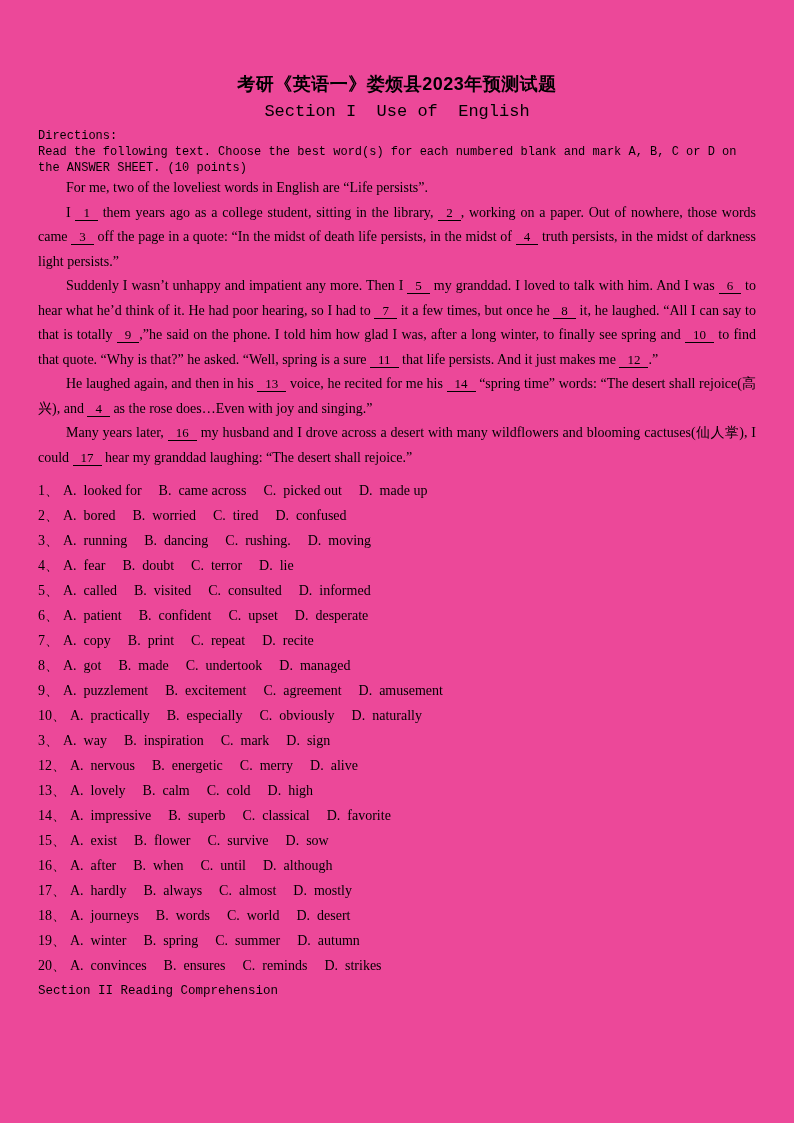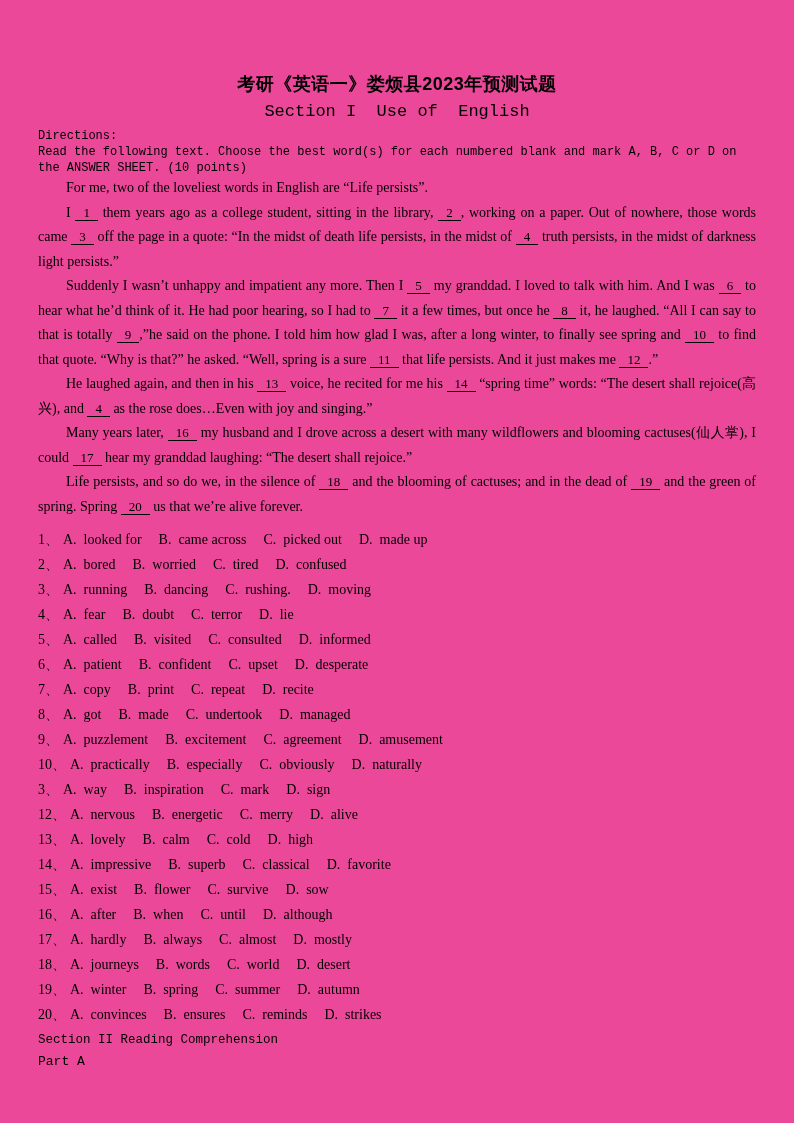--- a/index.html
+++ b/index.html
@@ -84,21 +84,20 @@
     <div class="directions-label">Directions:</div>
     <div class="directions-text">Read the following text. Choose the best word(s) for each numbered blank and mark A, B, C or D on the ANSWER SHEET. (10 points)</div>
   </div>
 
   <div class="passage">
       <p>For me, two of the loveliest words in English are “Life persists”.</p>
       <p>I <span class="blank">1</span> them years ago as a college student, sitting in the library, <span class="blank">2</span>, working on a paper. Out of nowhere, those words came <span class="blank">3</span> off the page in a quote: “In the midst of death life persists, in the midst of <span class="blank">4</span> truth persists, in the midst of darkness light persists.”</p>
       <p>Suddenly I wasn’t unhappy and impatient any more. Then I <span class="blank">5</span> my granddad. I loved to talk with him. And I was <span class="blank">6</span> to hear what he’d think of it. He had poor hearing, so I had to <span class="blank">7</span> it a few times, but once he <span class="blank">8</span> it, he laughed. “All I can say to that is totally <span class="blank">9</span>,”he said on the phone. I told him how glad I was, after a long winter, to finally see spring and <span class="blank">10</span> to find that quote. “Why is that?” he asked. “Well, spring is a sure <span class="blank">11</span> that life persists. And it just makes me <span class="blank">12</span>.”</p>
       <p>He laughed again, and then in his <span class="blank">13</span> voice, he recited for me his <span class="blank">14</span> “spring time” words: “The desert shall rejoice(高兴), and <span class="blank">4</span> as the rose does…Even with joy and singing.”</p>
       <p>Many years later, <span class="blank">16</span> my husband and I drove across a desert with many wildflowers and blooming cactuses(仙人掌), I could <span class="blank">17</span> hear my granddad laughing: “The desert shall rejoice.”</p>
-      <p>Life persists, and so do we, in the silence of <span class="blank">18</span> and the blooming of cactuses; and in the dead of <span class="blank">19</span> and the green of spring. Spring <span class="blank">20</span> us that we’re alive forever.</p>
     </div>
 
   <div class="questions">
       <div class="question"><span class="qnum">1、</span><span class="option">A.&nbsp; looked for</span><span class="option">B.&nbsp; came across</span><span class="option">C.&nbsp; picked out</span><span class="option">D.&nbsp; made up</span></div>
       <div class="question"><span class="qnum">2、</span><span class="option">A.&nbsp; bored</span><span class="option">B.&nbsp; worried</span><span class="option">C.&nbsp; tired</span><span class="option">D.&nbsp; confused</span></div>
       <div class="question"><span class="qnum">3、</span><span class="option">A.&nbsp; running</span><span class="option">B.&nbsp; dancing</span><span class="option">C.&nbsp; rushing.</span><span class="option">D.&nbsp; moving</span></div>
       <div class="question"><span class="qnum">4、</span><span class="option">A.&nbsp; fear</span><span class="option">B.&nbsp; doubt</span><span class="option">C.&nbsp; terror</span><span class="option">D.&nbsp; lie</span></div>
       <div class="question"><span class="qnum">5、</span><span class="option">A.&nbsp; called</span><span class="option">B.&nbsp; visited</span><span class="option">C.&nbsp; consulted</span><span class="option">D.&nbsp; informed</span></div>
       <div class="question"><span class="qnum">6、</span><span class="option">A.&nbsp; patient</span><span class="option">B.&nbsp; confident</span><span class="option">C.&nbsp; upset</span><span class="option">D.&nbsp; desperate</span></div>
       <div class="question"><span class="qnum">7、</span><span class="option">A.&nbsp; copy</span><span class="option">B.&nbsp; print</span><span class="option">C.&nbsp; repeat</span><span class="option">D.&nbsp; recite</span></div>
@@ -111,14 +110,13 @@
       <div class="question"><span class="qnum">14、</span><span class="option">A.&nbsp; impressive</span><span class="option">B.&nbsp; superb</span><span class="option">C.&nbsp; classical</span><span class="option">D.&nbsp; favorite</span></div>
       <div class="question"><span class="qnum">15、</span><span class="option">A.&nbsp; exist</span><span class="option">B.&nbsp; flower</span><span class="option">C.&nbsp; survive</span><span class="option">D.&nbsp; sow</span></div>
       <div class="question"><span class="qnum">16、</span><span class="option">A.&nbsp; after</span><span class="option">B.&nbsp; when</span><span class="option">C.&nbsp; until</span><span class="option">D.&nbsp; although</span></div>
       <div class="question"><span class="qnum">17、</span><span class="option">A.&nbsp; hardly</span><span class="option">B.&nbsp; always</span><span class="option">C.&nbsp; almost</span><span class="option">D.&nbsp; mostly</span></div>
       <div class="question"><span class="qnum">18、</span><span class="option">A.&nbsp; journeys</span><span class="option">B.&nbsp; words</span><span class="option">C.&nbsp; world</span><span class="option">D.&nbsp; desert</span></div>
       <div class="question"><span class="qnum">19、</span><span class="option">A.&nbsp; winter</span><span class="option">B.&nbsp; spring</span><span class="option">C.&nbsp; summer</span><span class="option">D.&nbsp; autumn</span></div>
       <div class="question"><span class="qnum">20、</span><span class="option">A.&nbsp; convinces</span><span class="option">B.&nbsp; ensures</span><span class="option">C.&nbsp; reminds</span><span class="option">D.&nbsp; strikes</span></div>
     </div>
 
   <div class="sec2-heading">Section II Reading Comprehension</div>
-  <div class="part-label">Part A</div>
 </div>
 
 </body></html>

